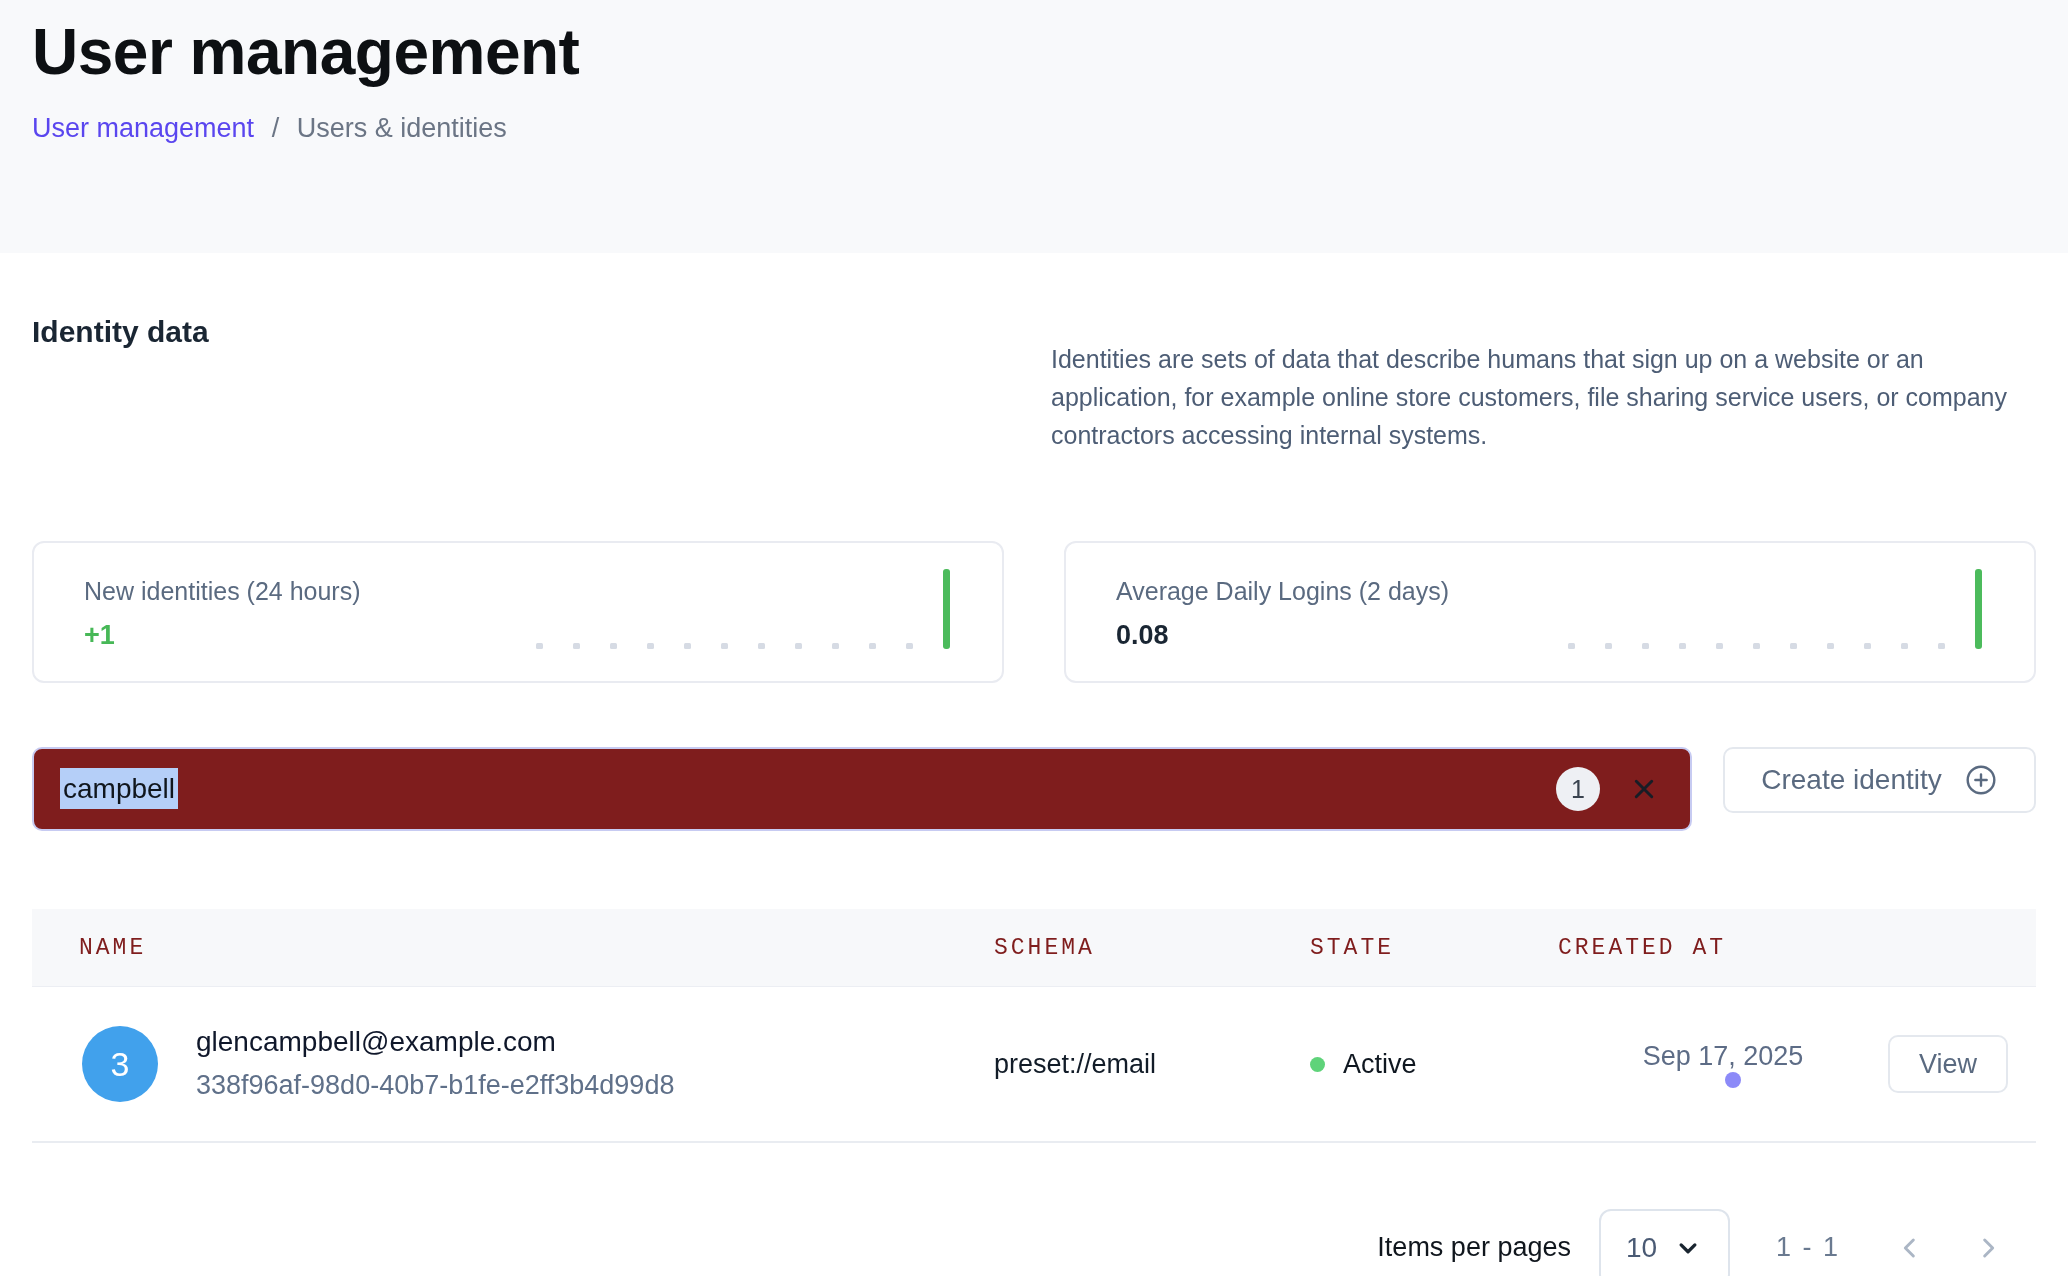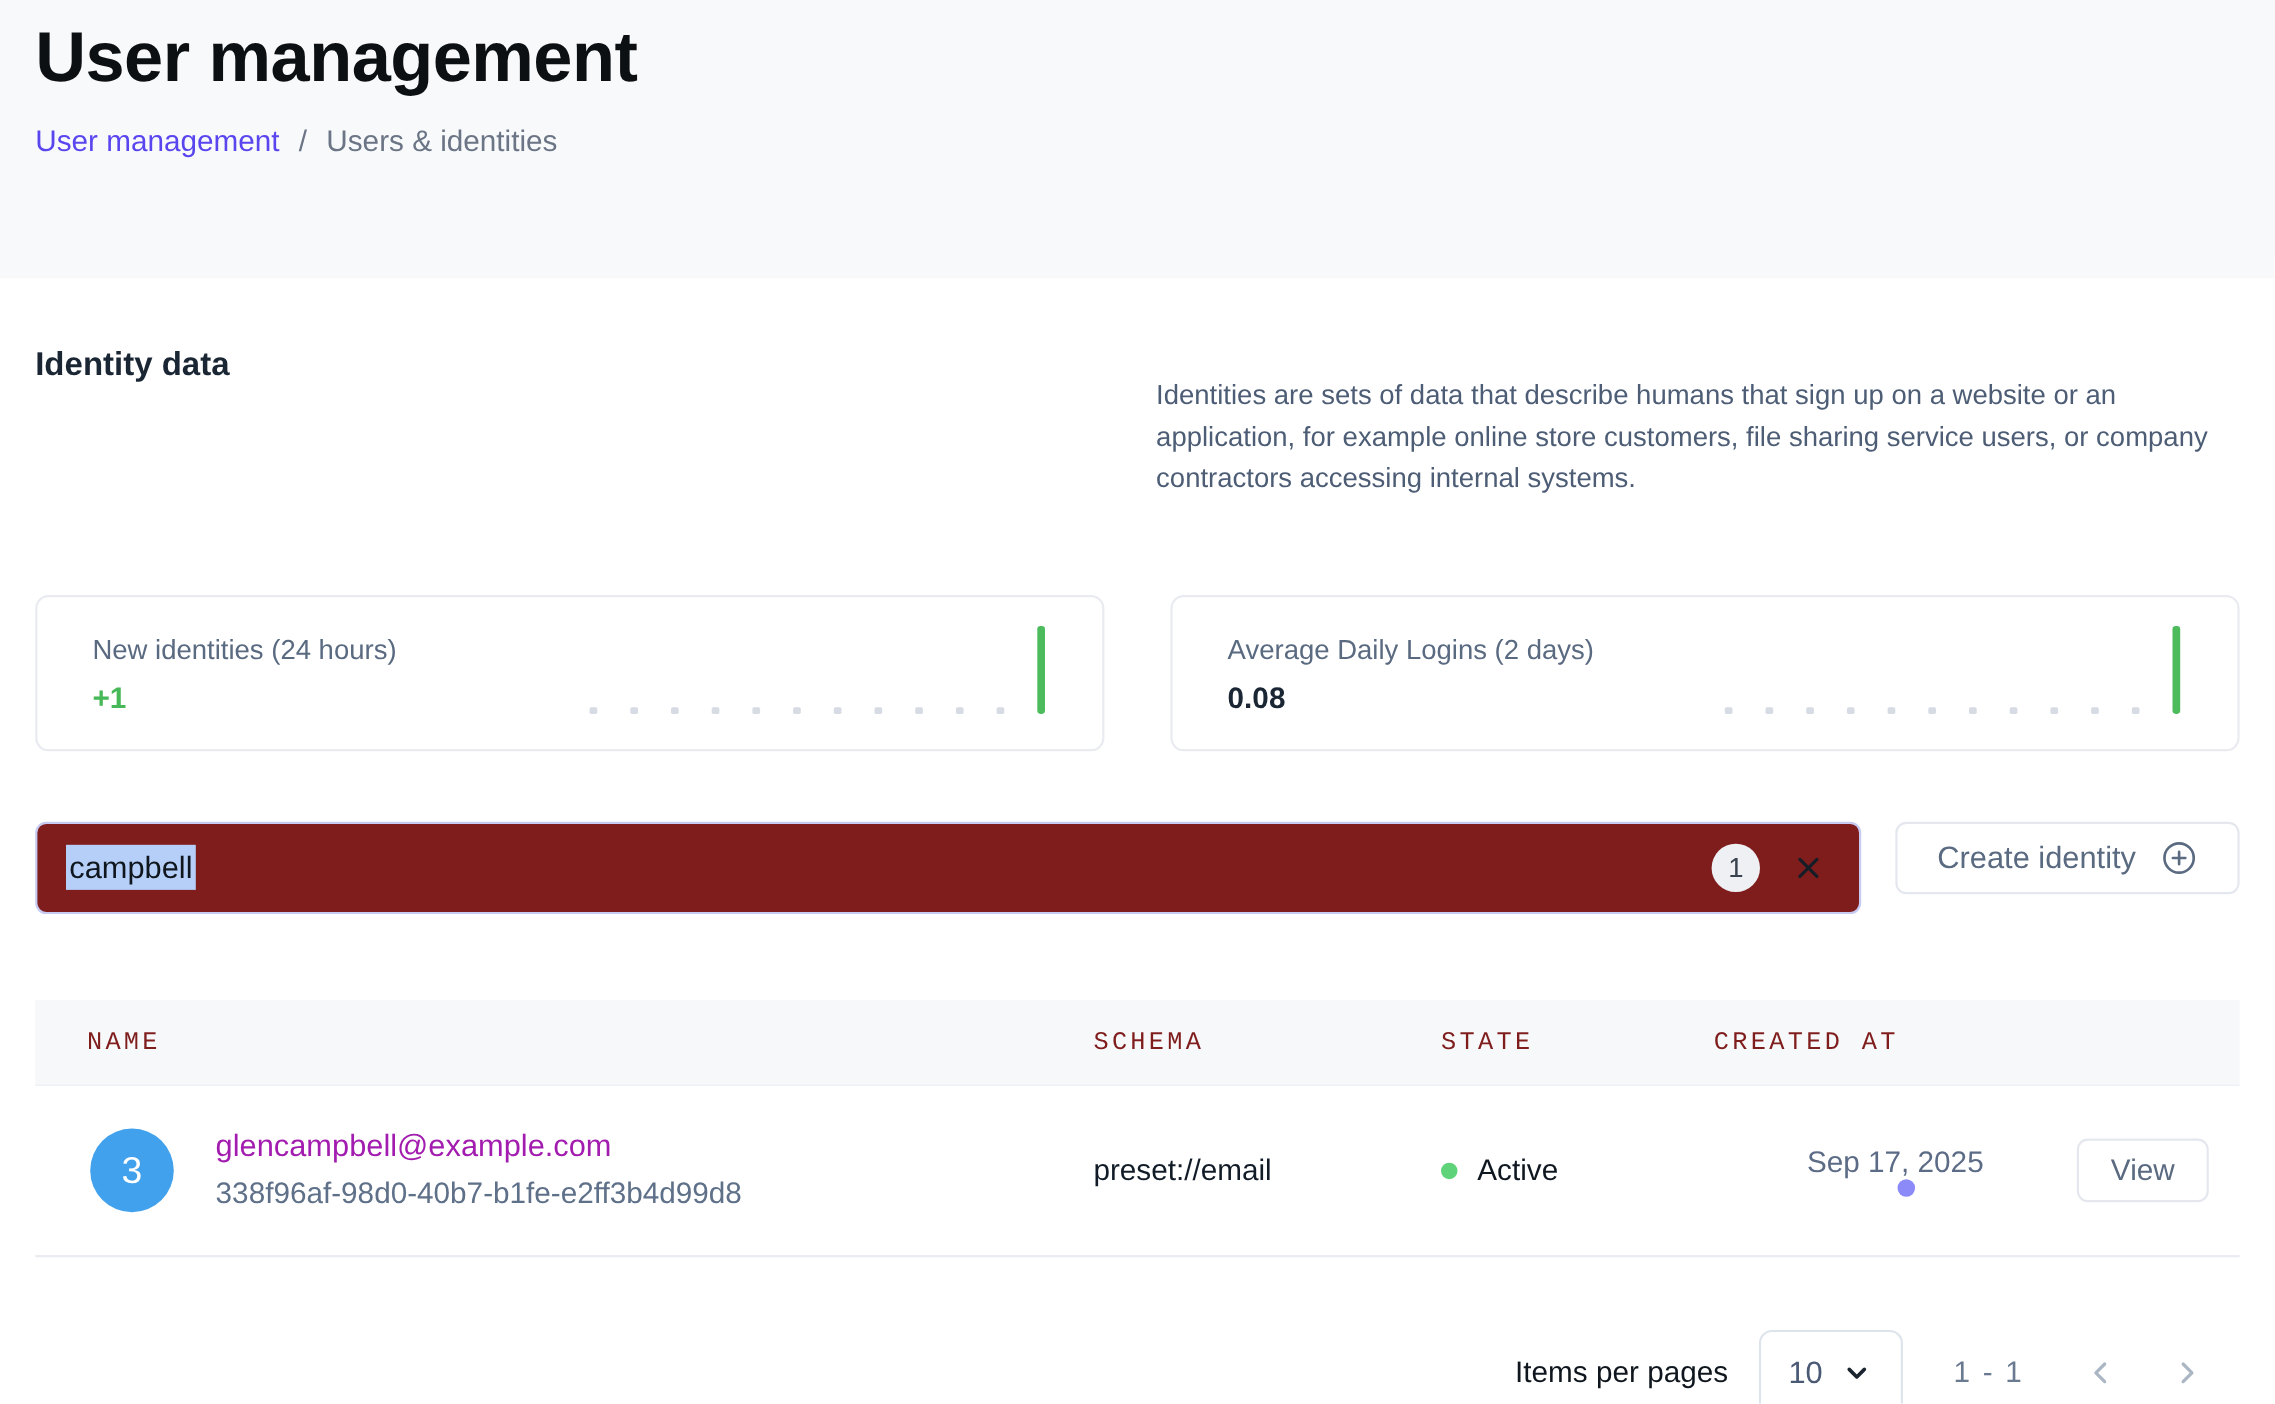--- a/index.html
+++ b/index.html
@@ -89,21 +89,21 @@
   }
   .th-name { padding-left:47px; }
   .trow { height:156px; border-bottom:2px solid #E9ECF1; }
   .cell-name { display:flex; align-items:center; padding-left:50px; }
   .avatar {
     width:76px; height:76px; border-radius:50%; flex:none;
     background:#41A1EC; color:#fff; font-size:34px;
     display:flex; align-items:center; justify-content:center;
   }
   .name-stack { margin-left:38px; }
-  .row-email { font-size:28px; font-weight:500; color:#a21caf; line-height:1.1; }
+  .row-email { font-size:28px; font-weight:500; color:#0f172a; line-height:1.1; }
   .row-id { margin-top:13px; font-size:27px; color:#5F7089; line-height:1.1; }
   .cell-schema { font-size:27px; color:#121C28; }
   .cell-state { display:flex; align-items:center; }
   .state-dot { width:15px; height:15px; border-radius:50%; background:#5FD37A; margin-right:18px; flex:none; }
   .state-text { font-size:27px; color:#0F1720; }
   .cell-created { display:flex; align-items:center;flex-direction:column; }
   .created-text { font-size:27px; color:#5D6C86; }
   .created-dot { width:16px; height:16px; border-radius:50%; background:#8C8AF8; margin-left:20px; flex:none; }
   .cell-action { display:flex; justify-content:flex-end; padding-right:68px; }
   .view-btn {

